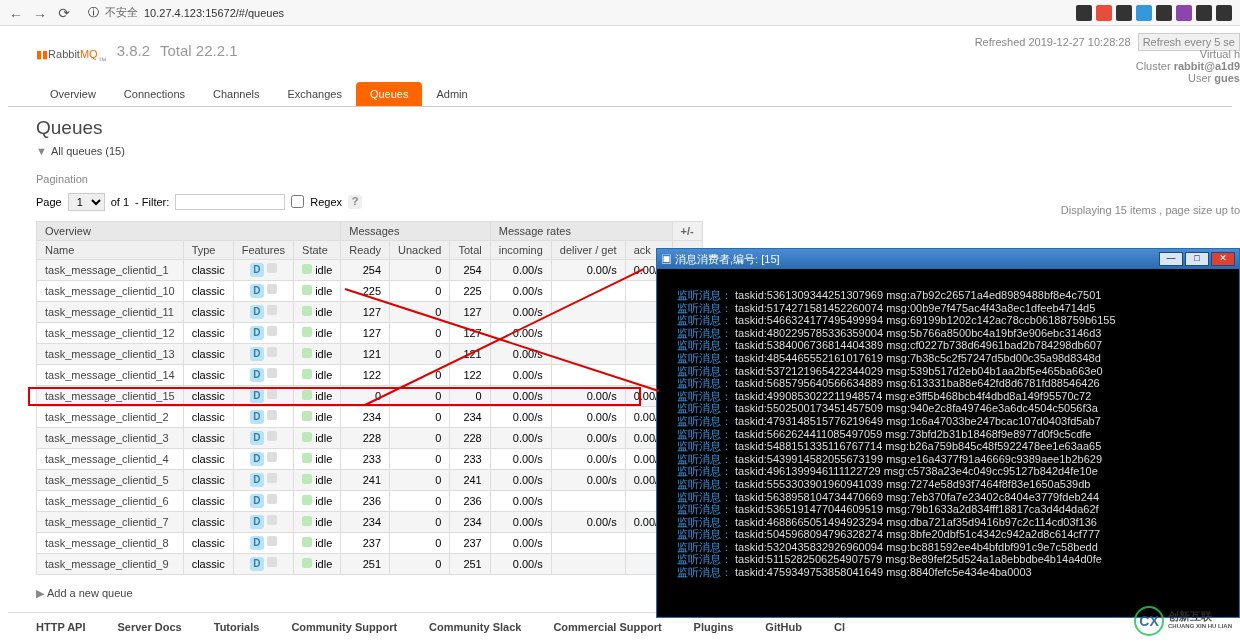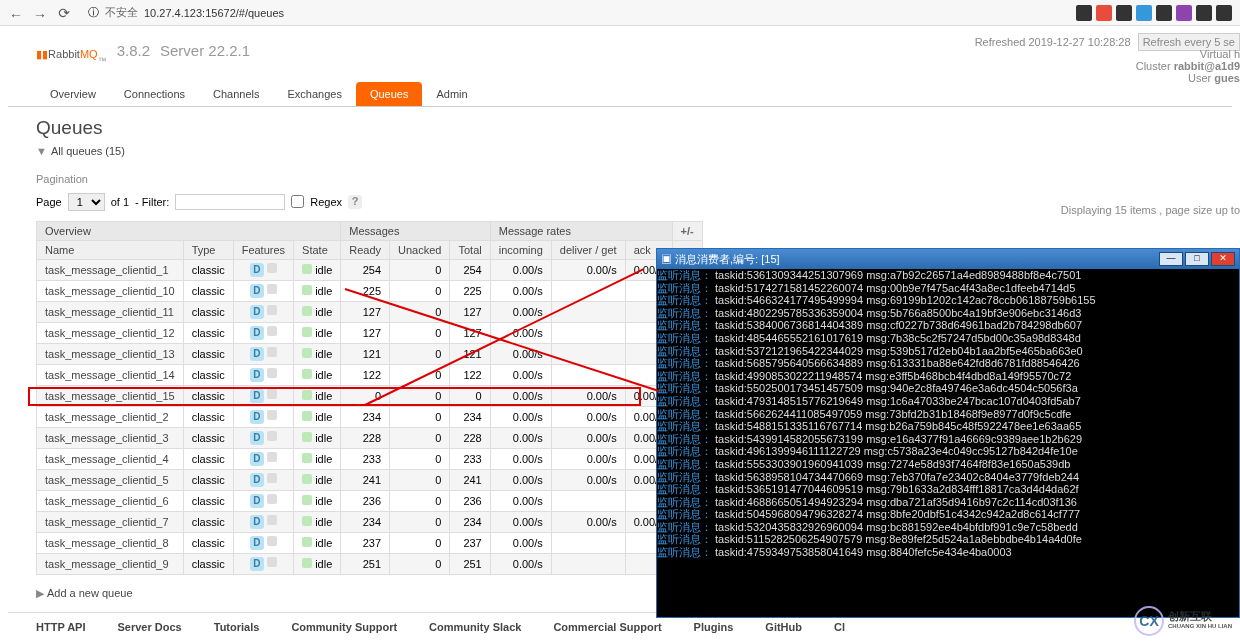--- a/index.html
+++ b/index.html
@@ -44,25 +44,25 @@
 td.num{text-align:right}
 .highlight-row{position:absolute;border:2px solid #d00;pointer-events:none;z-index:5}
 .red-line{position:absolute;background:#d00;height:2px;transform-origin:left center;z-index:5}
 .add-queue{padding:12px 0 8px 28px;color:#444}
 .footer-links{padding:8px 0 0 28px;display:flex;gap:32px;color:#444;font-weight:bold;border-top:1px solid #ddd;margin-top:4px}
 .console{position:absolute;right:0;top:248px;width:584px;height:370px;background:#000;border:1px solid #2a6bb0}
 .console-title{height:20px;background:linear-gradient(#4a8cd4,#2a6bb0);display:flex;align-items:center;padding:0 4px;color:#fff;font-size:11px;justify-content:space-between}
 .wbtn{display:flex;gap:2px}
 .wb{width:24px;height:14px;background:#d9e6f5;border:1px solid #1a4a80;font-size:9px;text-align:center;color:#000}
 .wb.close{background:#e04030;color:#fff}
-.console-body{padding:0;font-family:monospace;font-size:10px;line-height:12.6px;color:#ddd;height:344px;overflow:hidden}
+.console-body{padding:20px;font-family:monospace;font-size:10px;line-height:12.6px;color:#ddd;height:344px;overflow:hidden}
 .cl{white-space:nowrap}
 .cl .lbl{color:#3a9ae8}
 .watermark{position:absolute;right:8px;bottom:8px;z-index:20;display:flex;align-items:center;gap:4px;opacity:.85}
-.wm-ico{width:30px;height:30px;border-radius:50%;border:2px solid #c4b5fd;display:flex;align-items:center;justify-content:center;color:#1a5a8a;font-weight:bold;font-size:14px}
+.wm-ico{width:30px;height:30px;border-radius:50%;border:2px solid #22c55e;display:flex;align-items:center;justify-content:center;color:#1a5a8a;font-weight:bold;font-size:14px}
 .wm-txt{font-size:9px;color:#333;font-weight:bold;line-height:10px}
 .tip{display:inline-block;width:14px;height:14px;background:#eee;border-radius:3px;text-align:center;color:#888;font-weight:bold}
 </style>
 </head>
 <body>
 
 <div class="browser-bar">
   <span class="nav-icon">←</span>
   <span class="nav-icon">→</span>
   <span class="nav-icon">⟳</span>
@@ -91,21 +91,21 @@
     <span>Cluster</span>
     <b>rabbit@a1d9</b><br>
     <span>User</span>
     <b>gues</b>
   </div>
 
   <div class="header">
     <div class="logo">
       <span class="logo-text"><span style="color:#f60">▮▮</span><span>Rabbit</span><span class="accent">MQ</span><sub style="font-size:9px;color:#999">™</sub></span>
       <span class="logo-sub">3.8.2</span>
-      <span class="logo-sub">Server 22.2.1</span>
+      <span class="logo-sub">Total 22.2.1</span>
     </div>
   </div>
 
   <div class="nav-tabs" id="tabs">
       <div class="nav-tab">Overview</div>
       <div class="nav-tab">Connections</div>
       <div class="nav-tab">Channels</div>
       <div class="nav-tab">Exchanges</div>
       <div class="nav-tab active">Queues</div>
       <div class="nav-tab">Admin</div>

